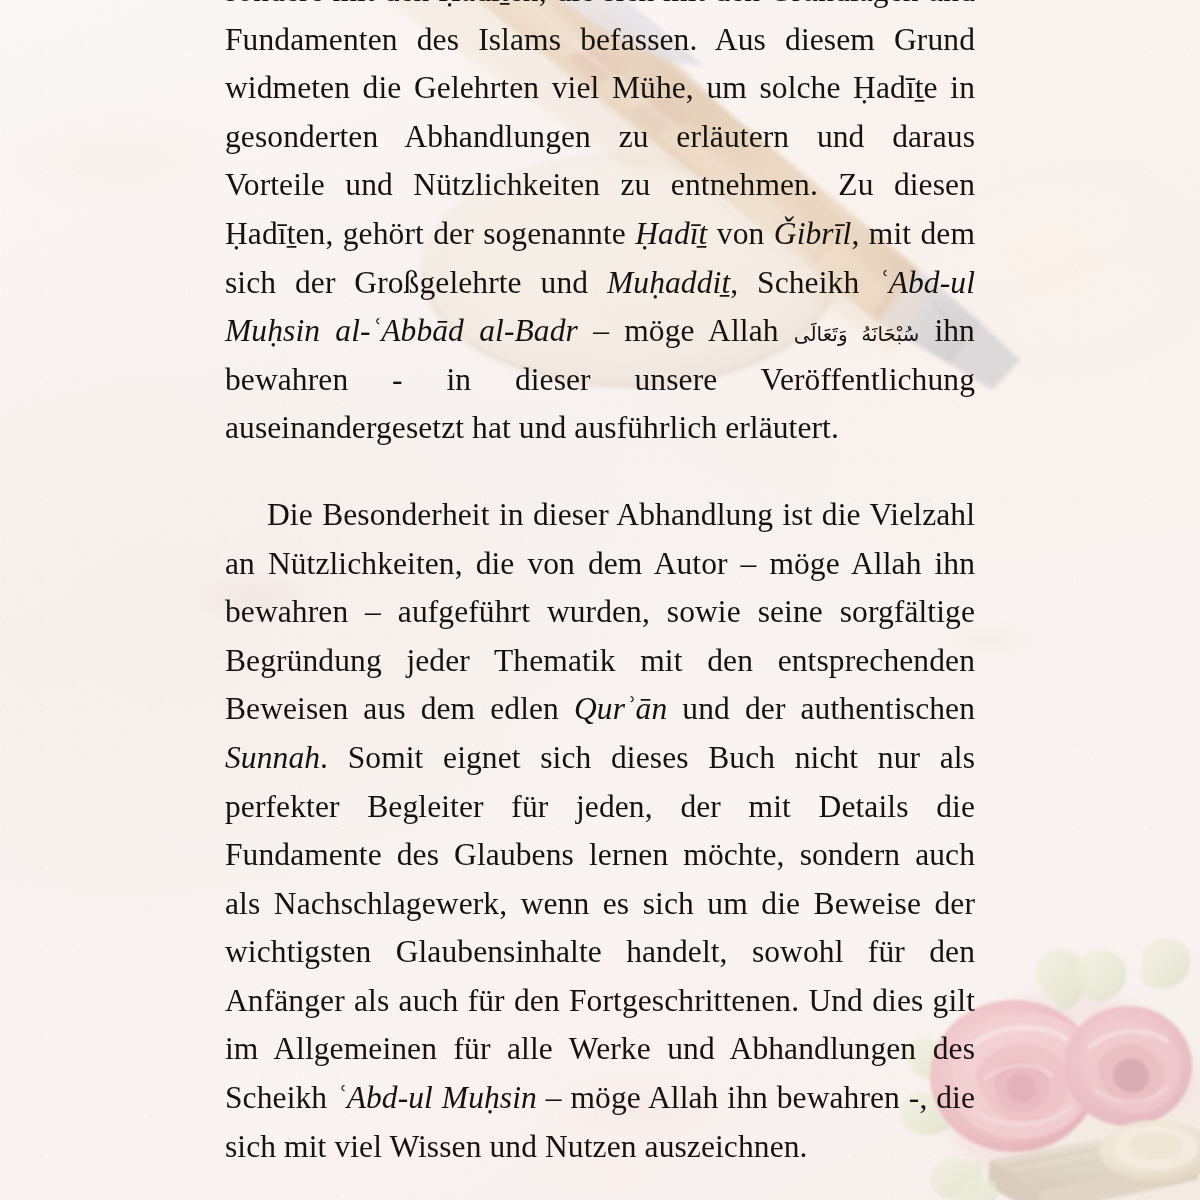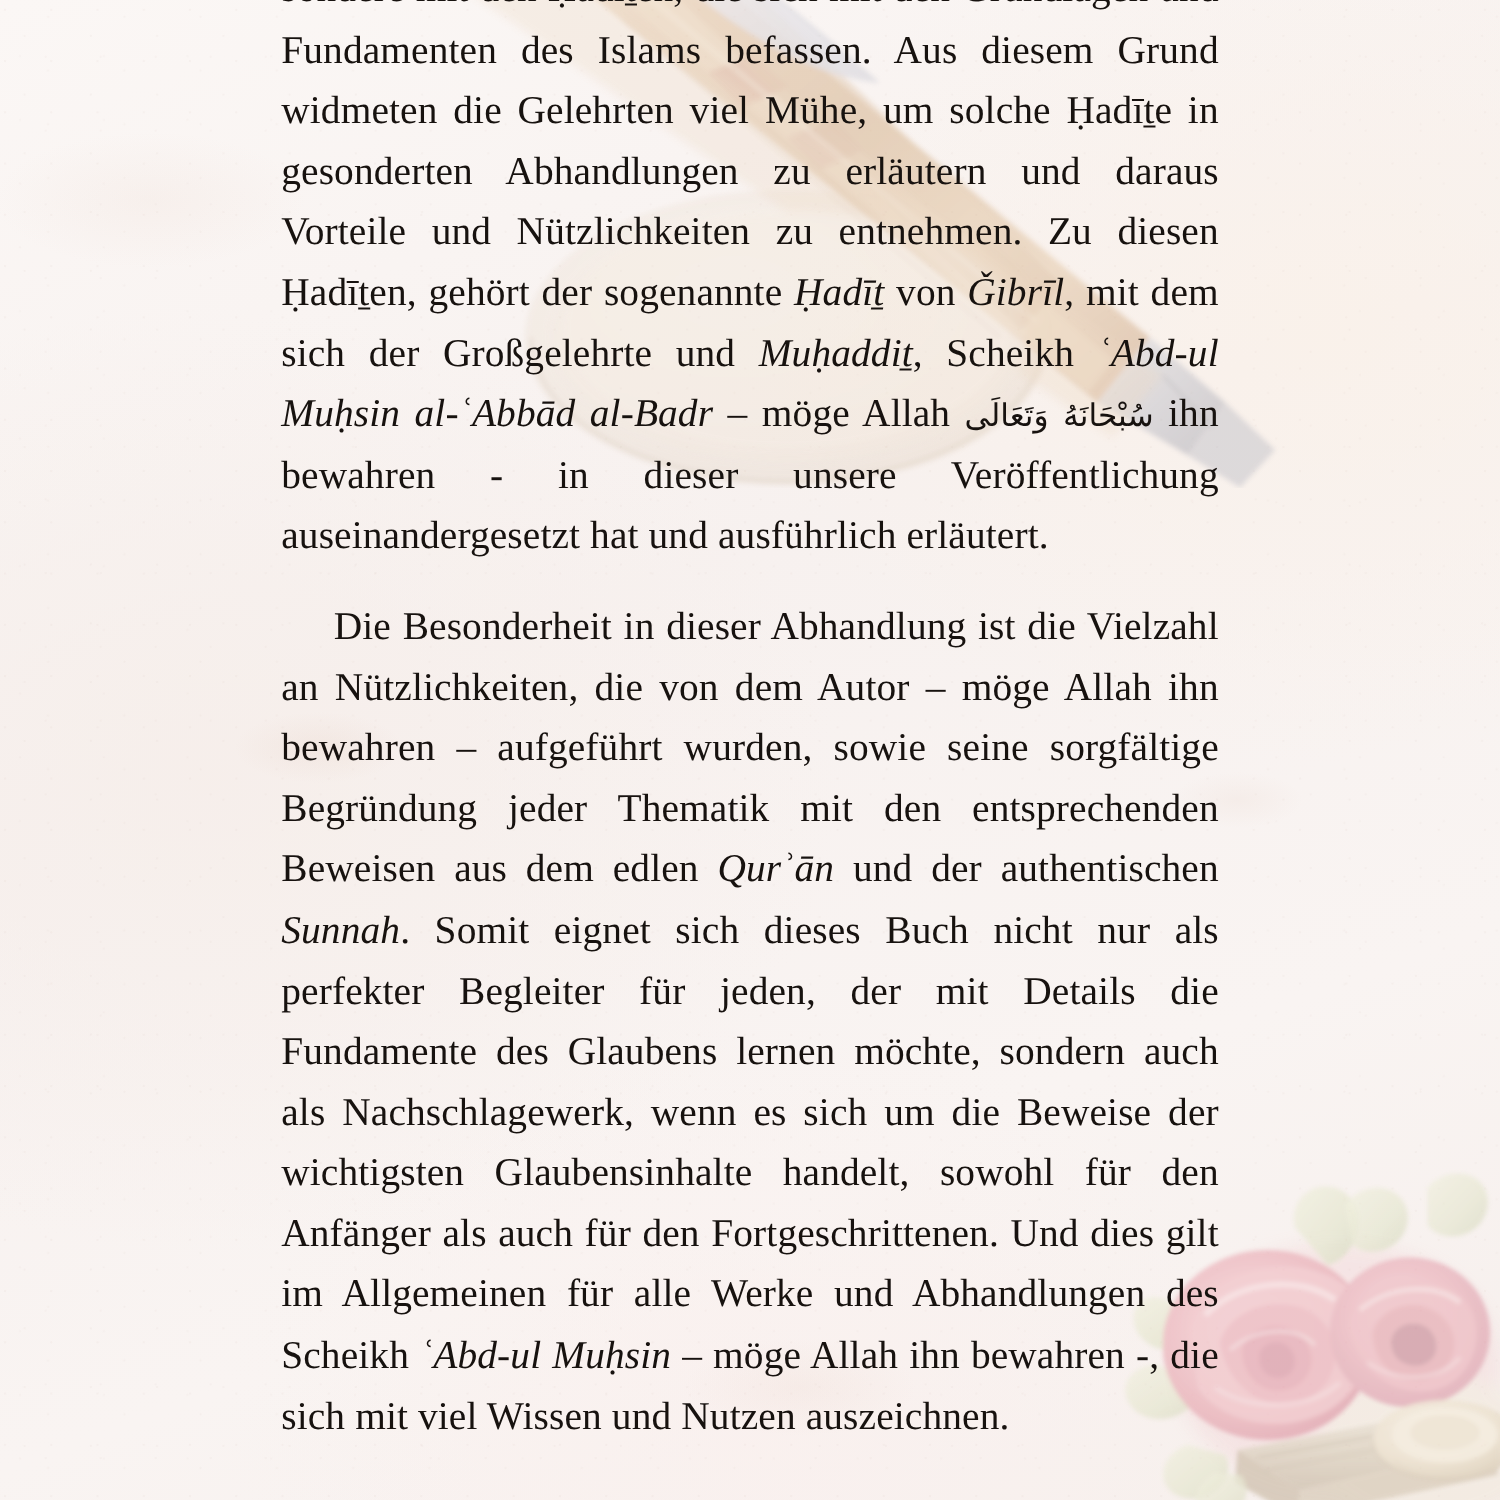--- a/index.html
+++ b/index.html
@@ -101,31 +101,31 @@
     margin: 0;
   }
 
   
   .para-clipped-top {
     margin-top: -33px;
   }
 
   .para-indent {
     text-indent: 42px;
-    margin-top: 24px;
+    margin-top: 38px;
   }
 
   .it {
     font-style: italic;
     font-family: Liberation Serif, serif;
   }
 
   .arabic {
     font-family: "DejaVu Sans", "Liberation Sans", sans-serif;
-    font-size: 25px;
+    font-size: 20px;
     line-height: 1;
     white-space: nowrap;
     letter-spacing: 0;
   }
 </style>
 </head>
 <body>
 
 <div class="page">
 

